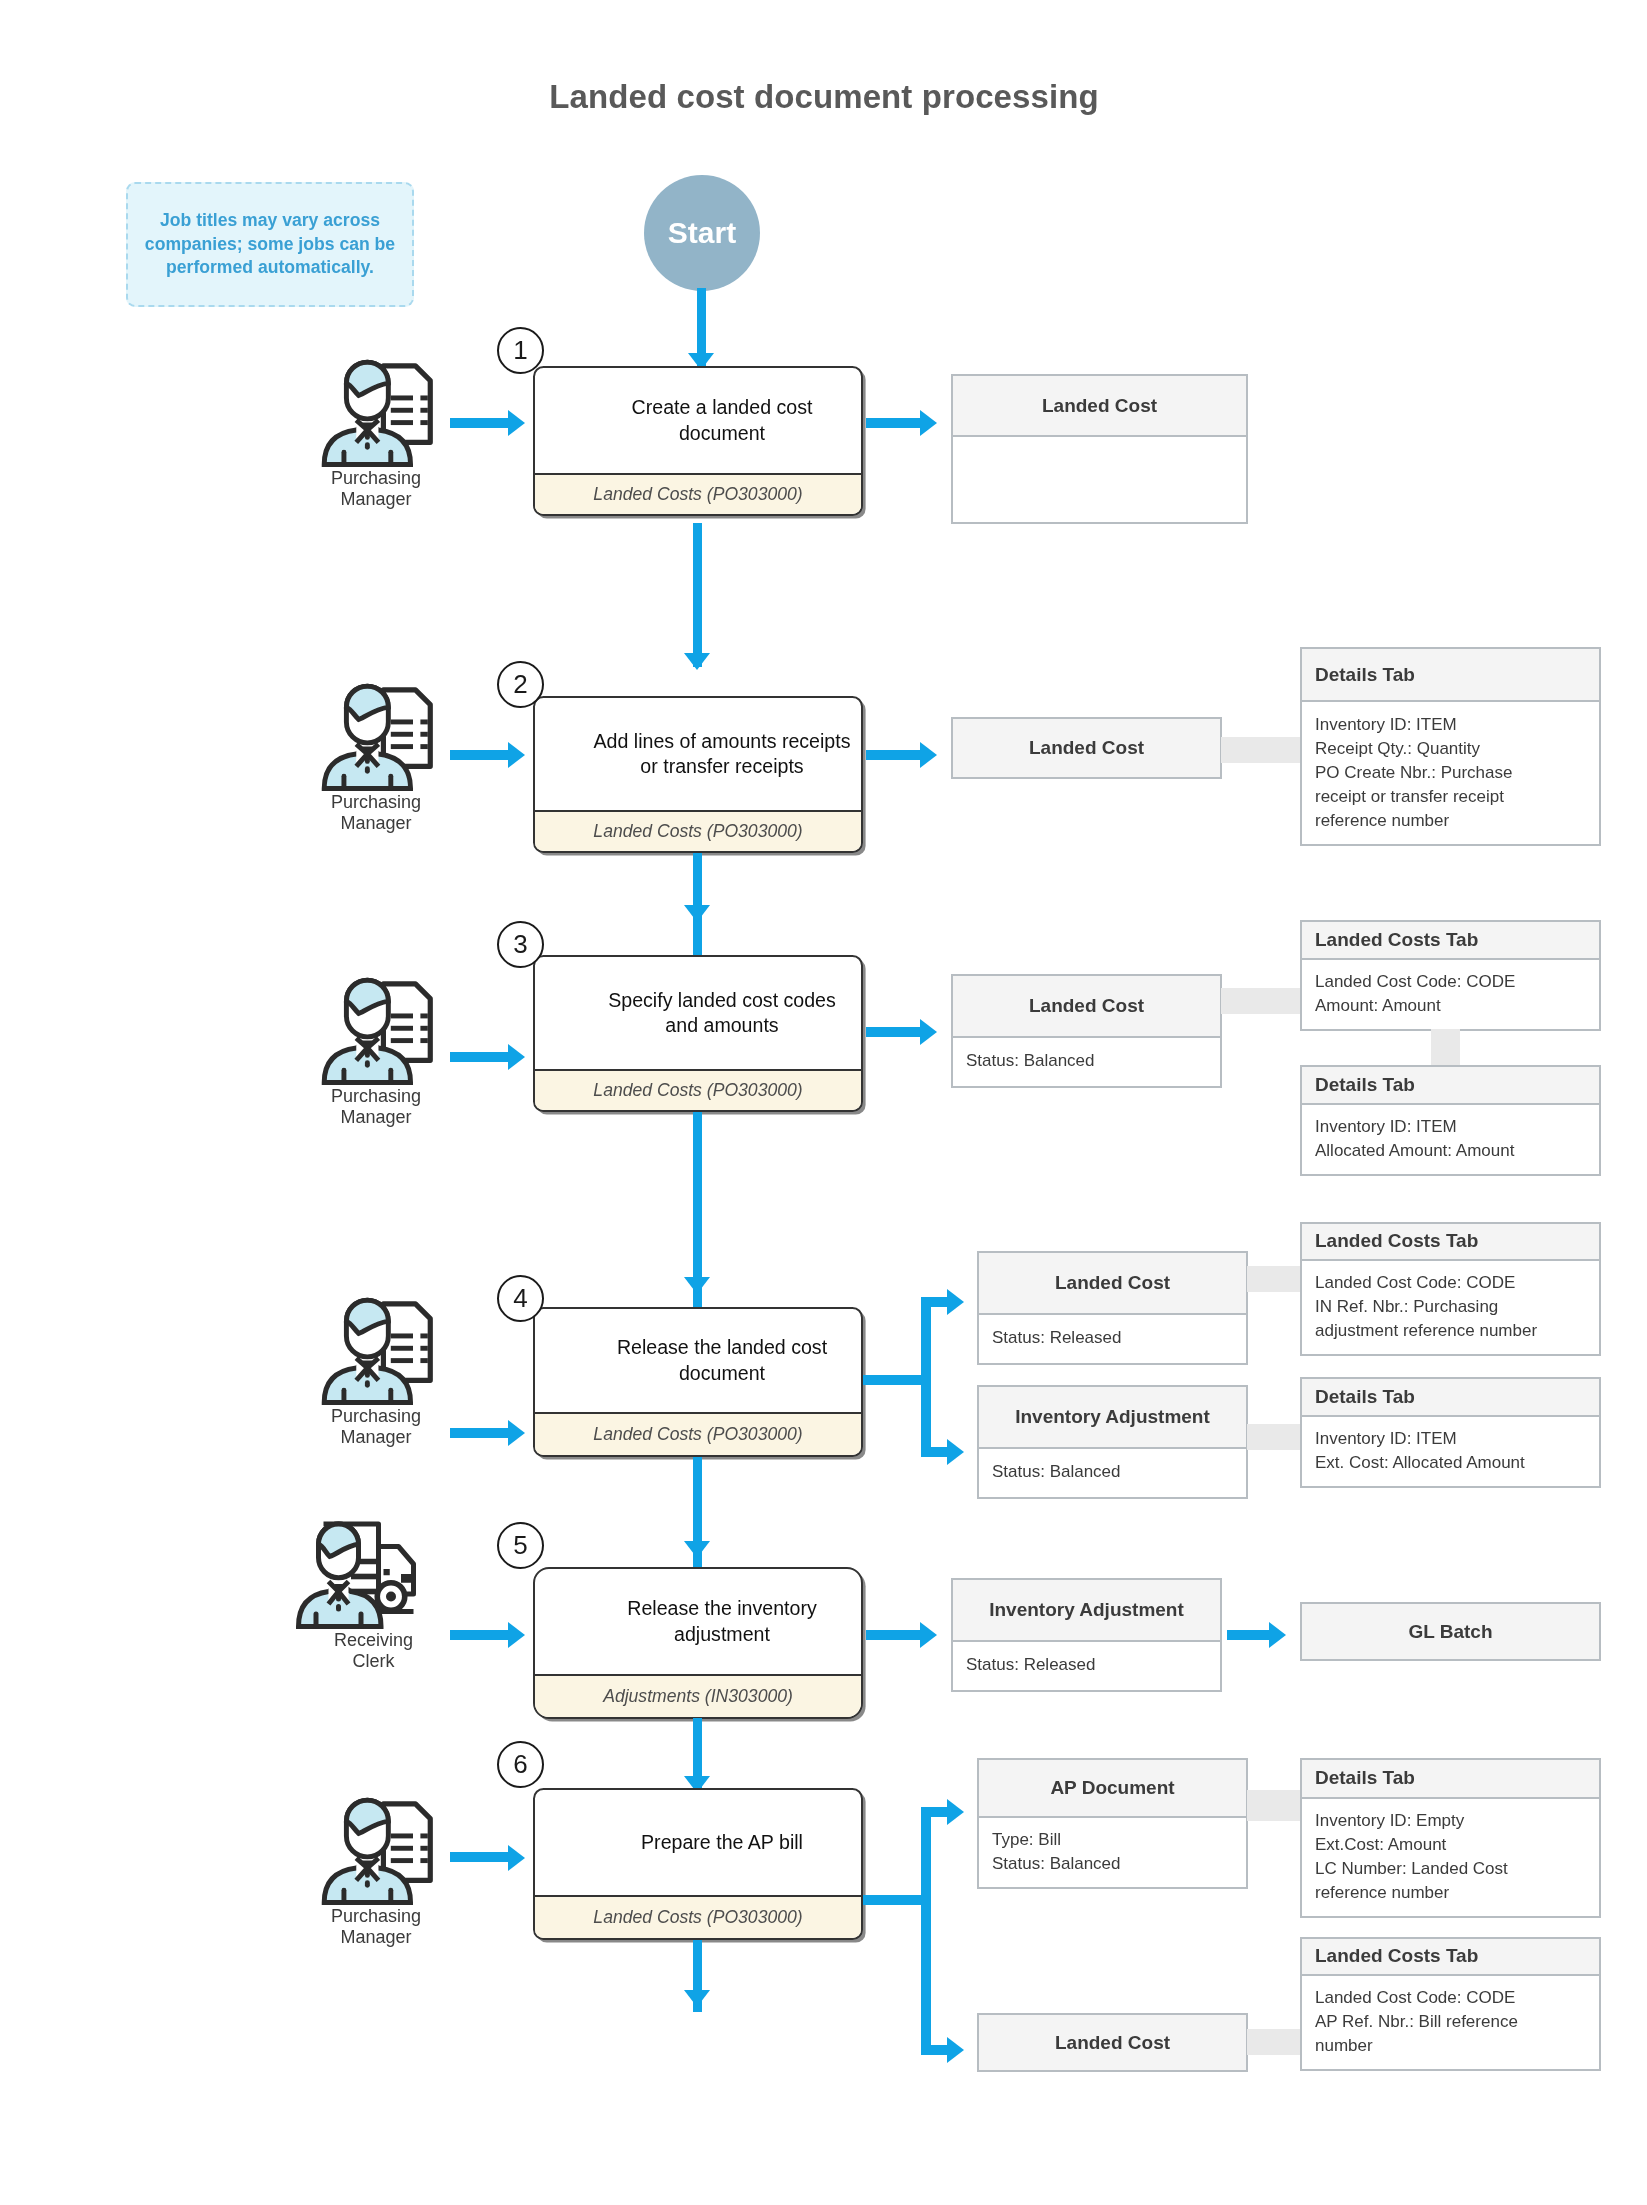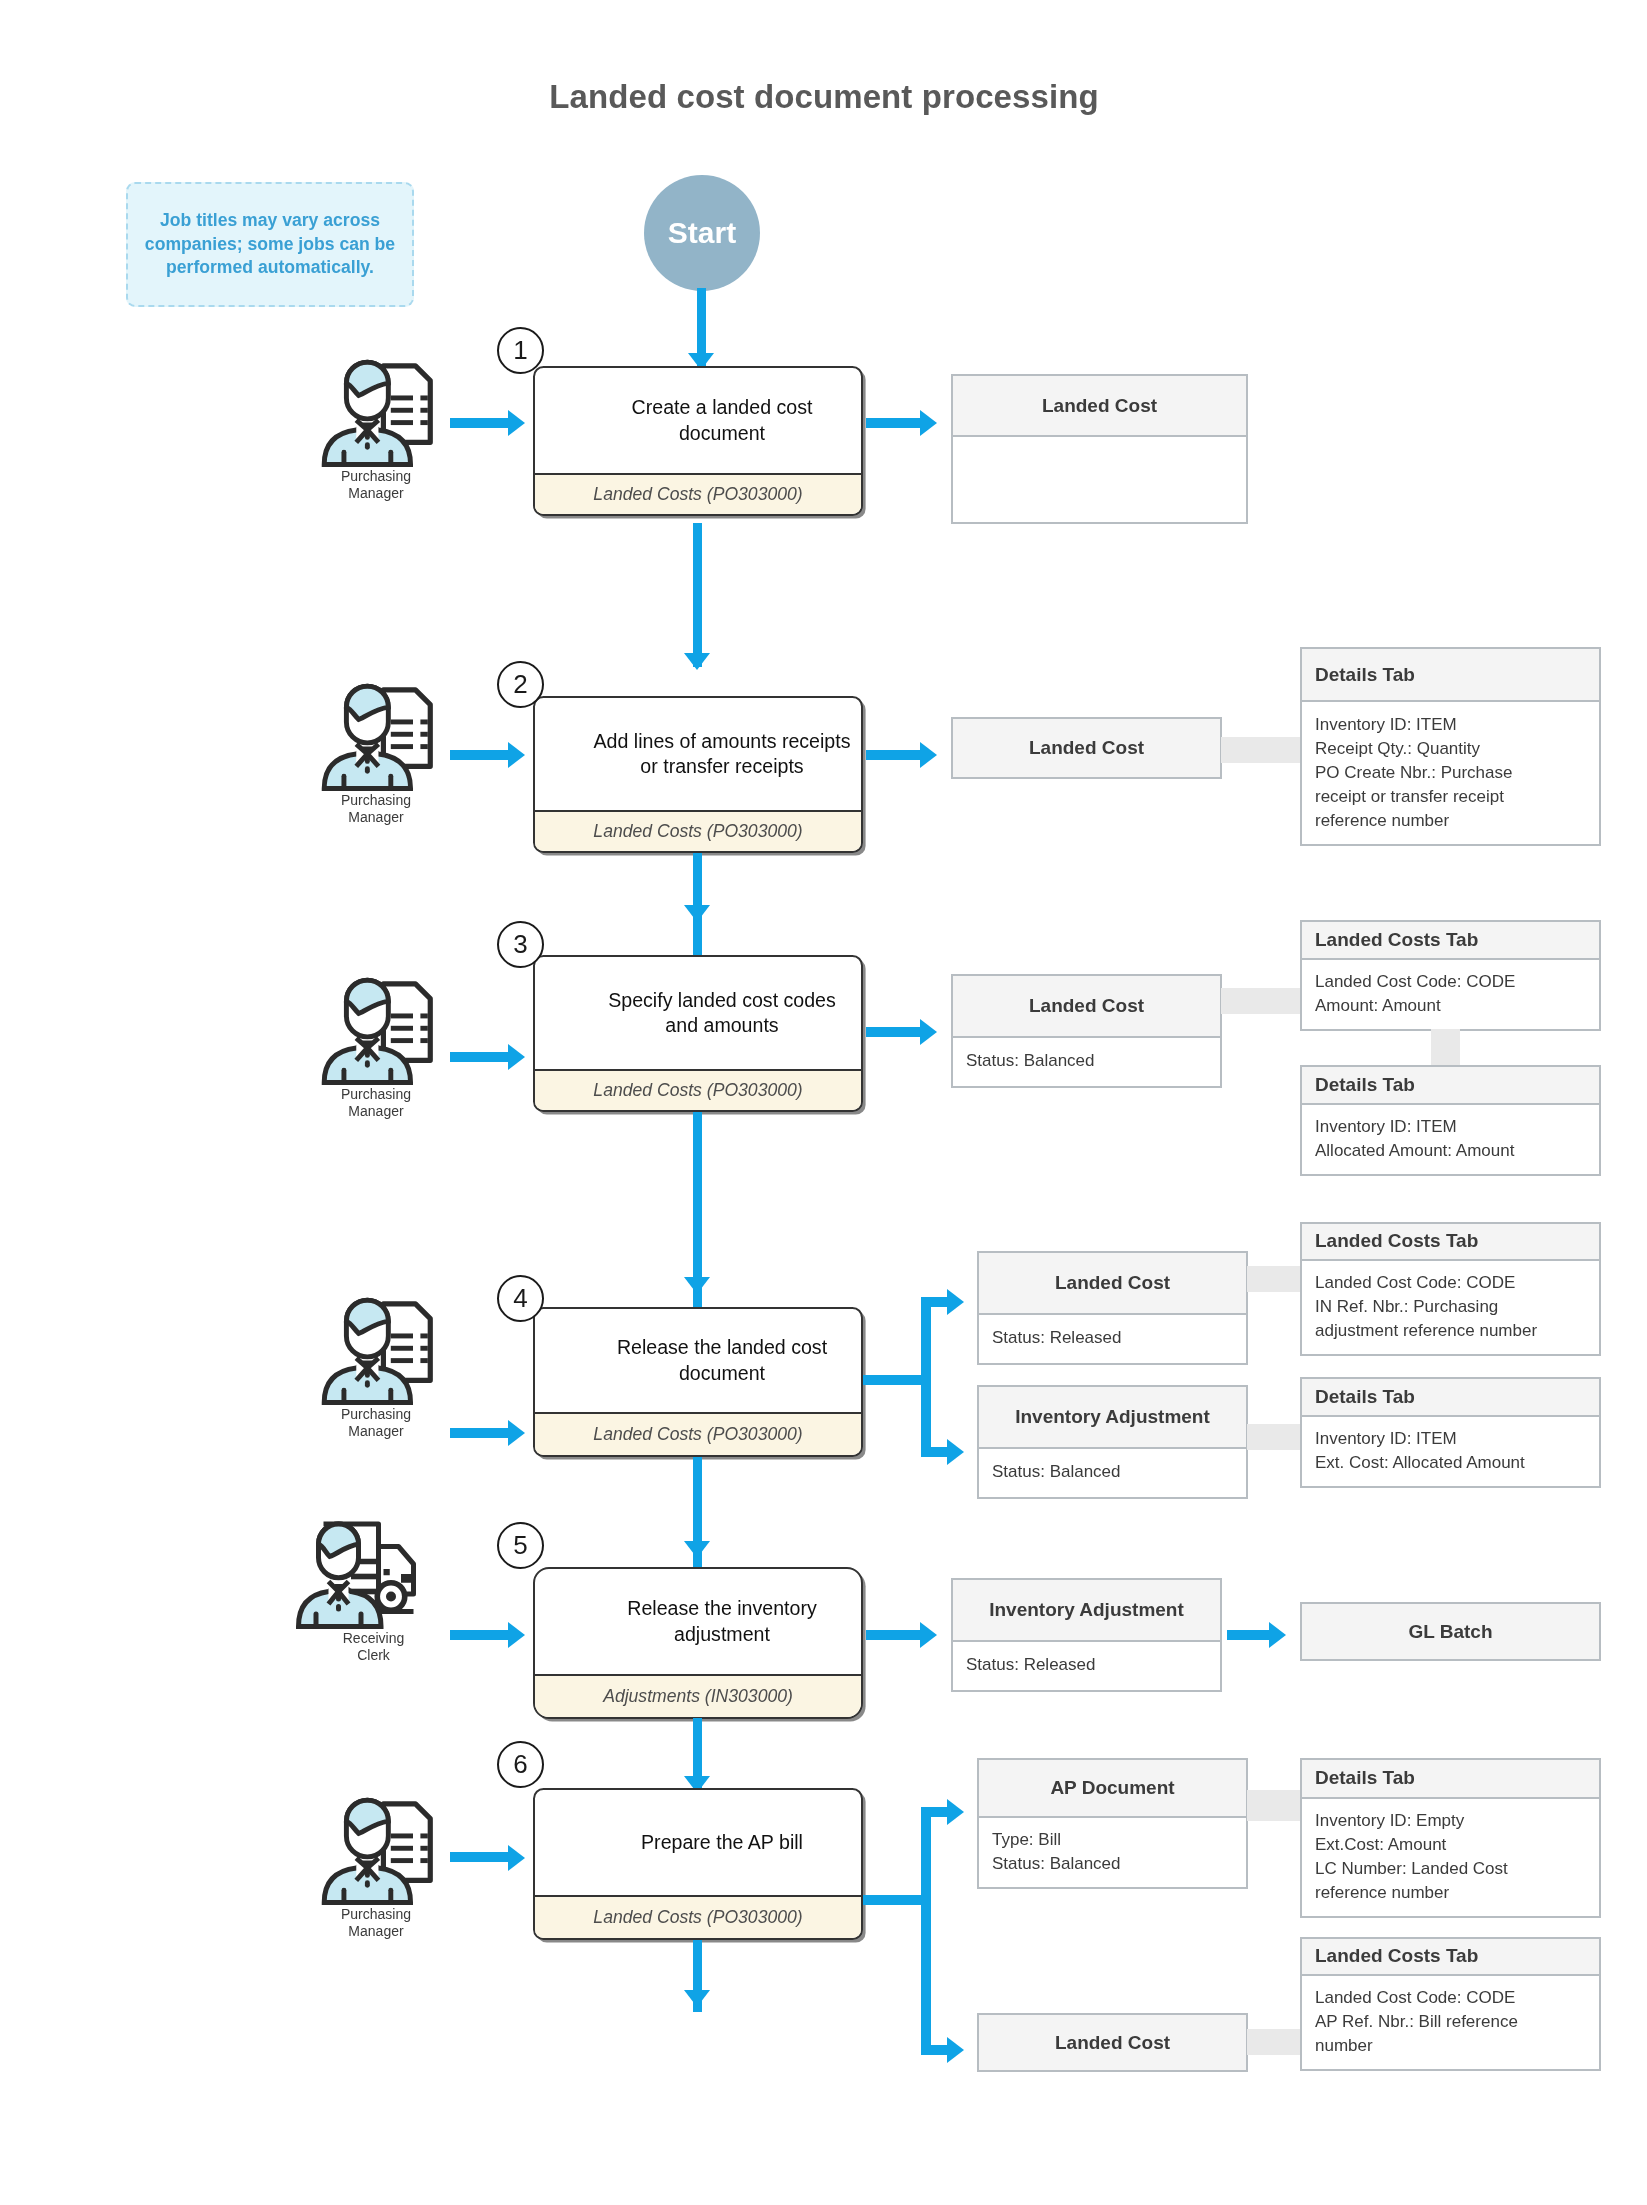--- a/index.html
+++ b/index.html
@@ -74,21 +74,21 @@
   
   .bar{position:absolute;background:#0fa3e6;}
   .tri-r{position:absolute;width:0;height:0;border-top:13px solid transparent;
          border-bottom:13px solid transparent;border-left:17px solid #0fa3e6;}
   .tri-d{position:absolute;width:0;height:0;border-left:13px solid transparent;
          border-right:13px solid transparent;border-top:17px solid #0fa3e6;}
 
   
   .actor{position:absolute;}
   .actor-label{
-    position:absolute;width:100%;text-align:center;font-size:14px;color:#3b3b3b;line-height:1.18;
+    position:absolute;width:100%;text-align:center;font-size:18px;color:#3b3b3b;line-height:1.18;
   }
 </style>
 </head>
 <body>
 
 <div id="canvas">
 
   <div class="abs" id="page-title">Landed cost document processing</div>
 
   <div class="abs note" style="left:126px;top:182px;width:288px;height:125px;">Job titles may vary across companies; some jobs can be performed automatically.</div>

